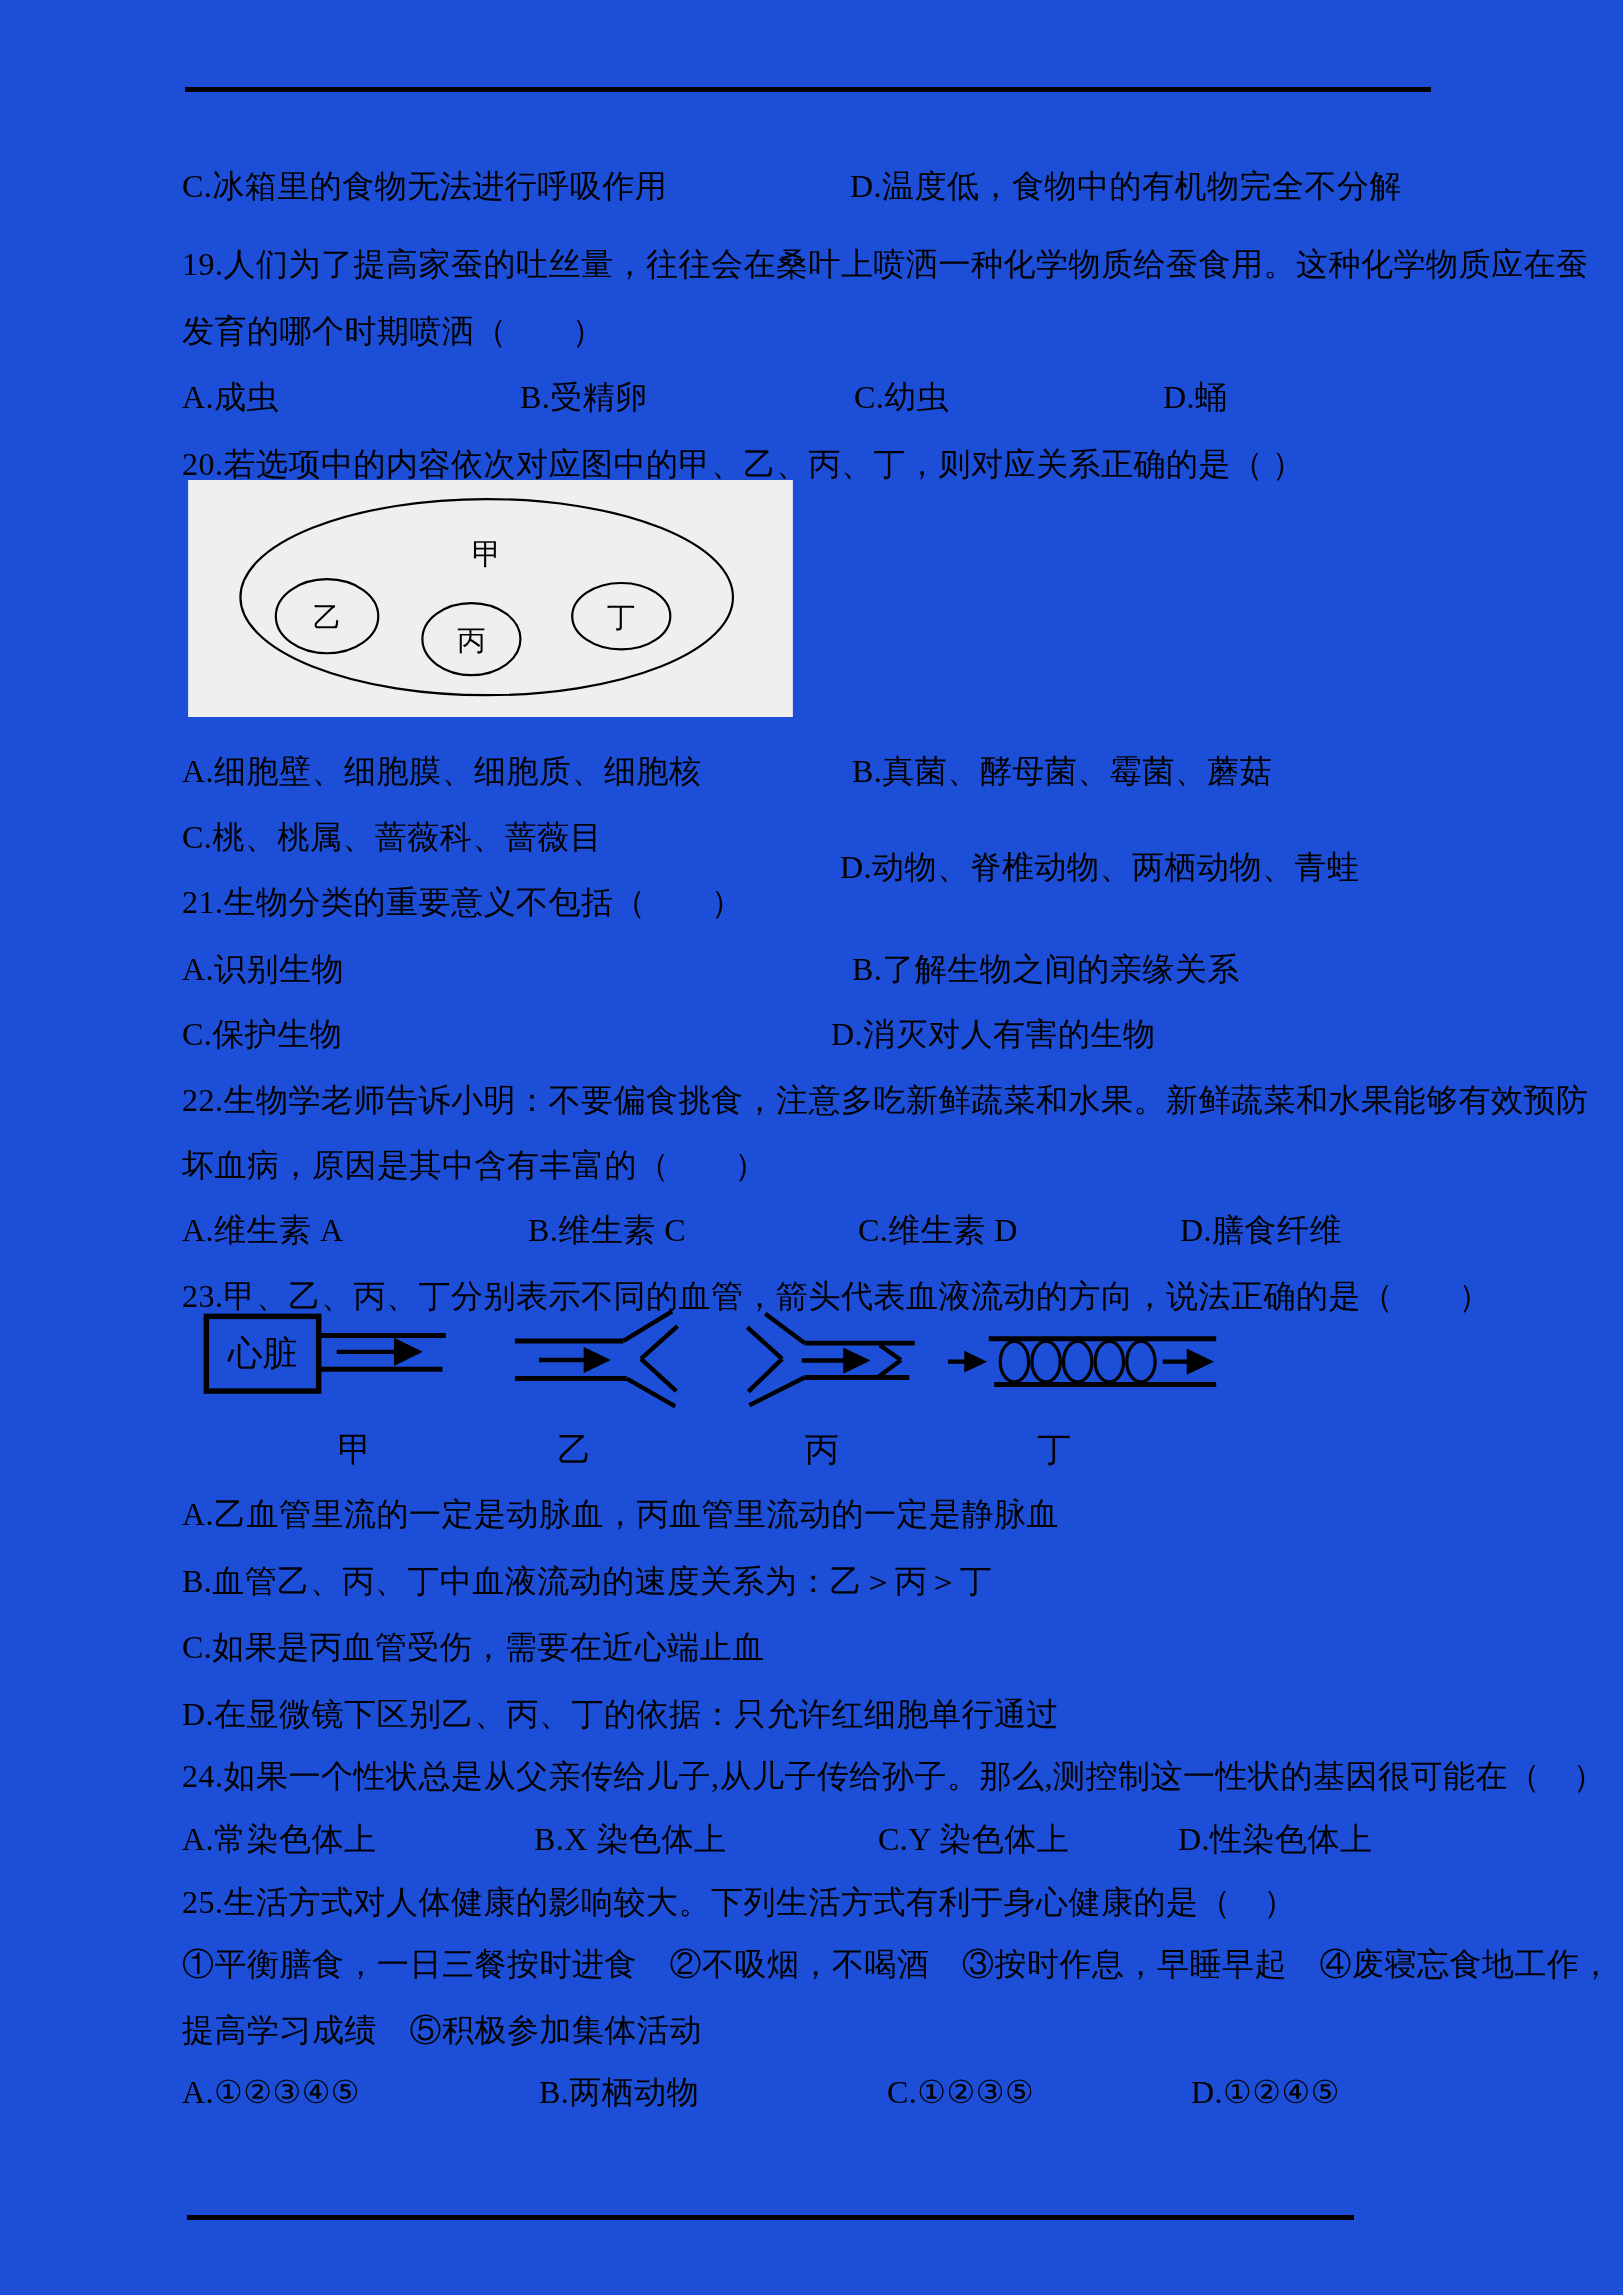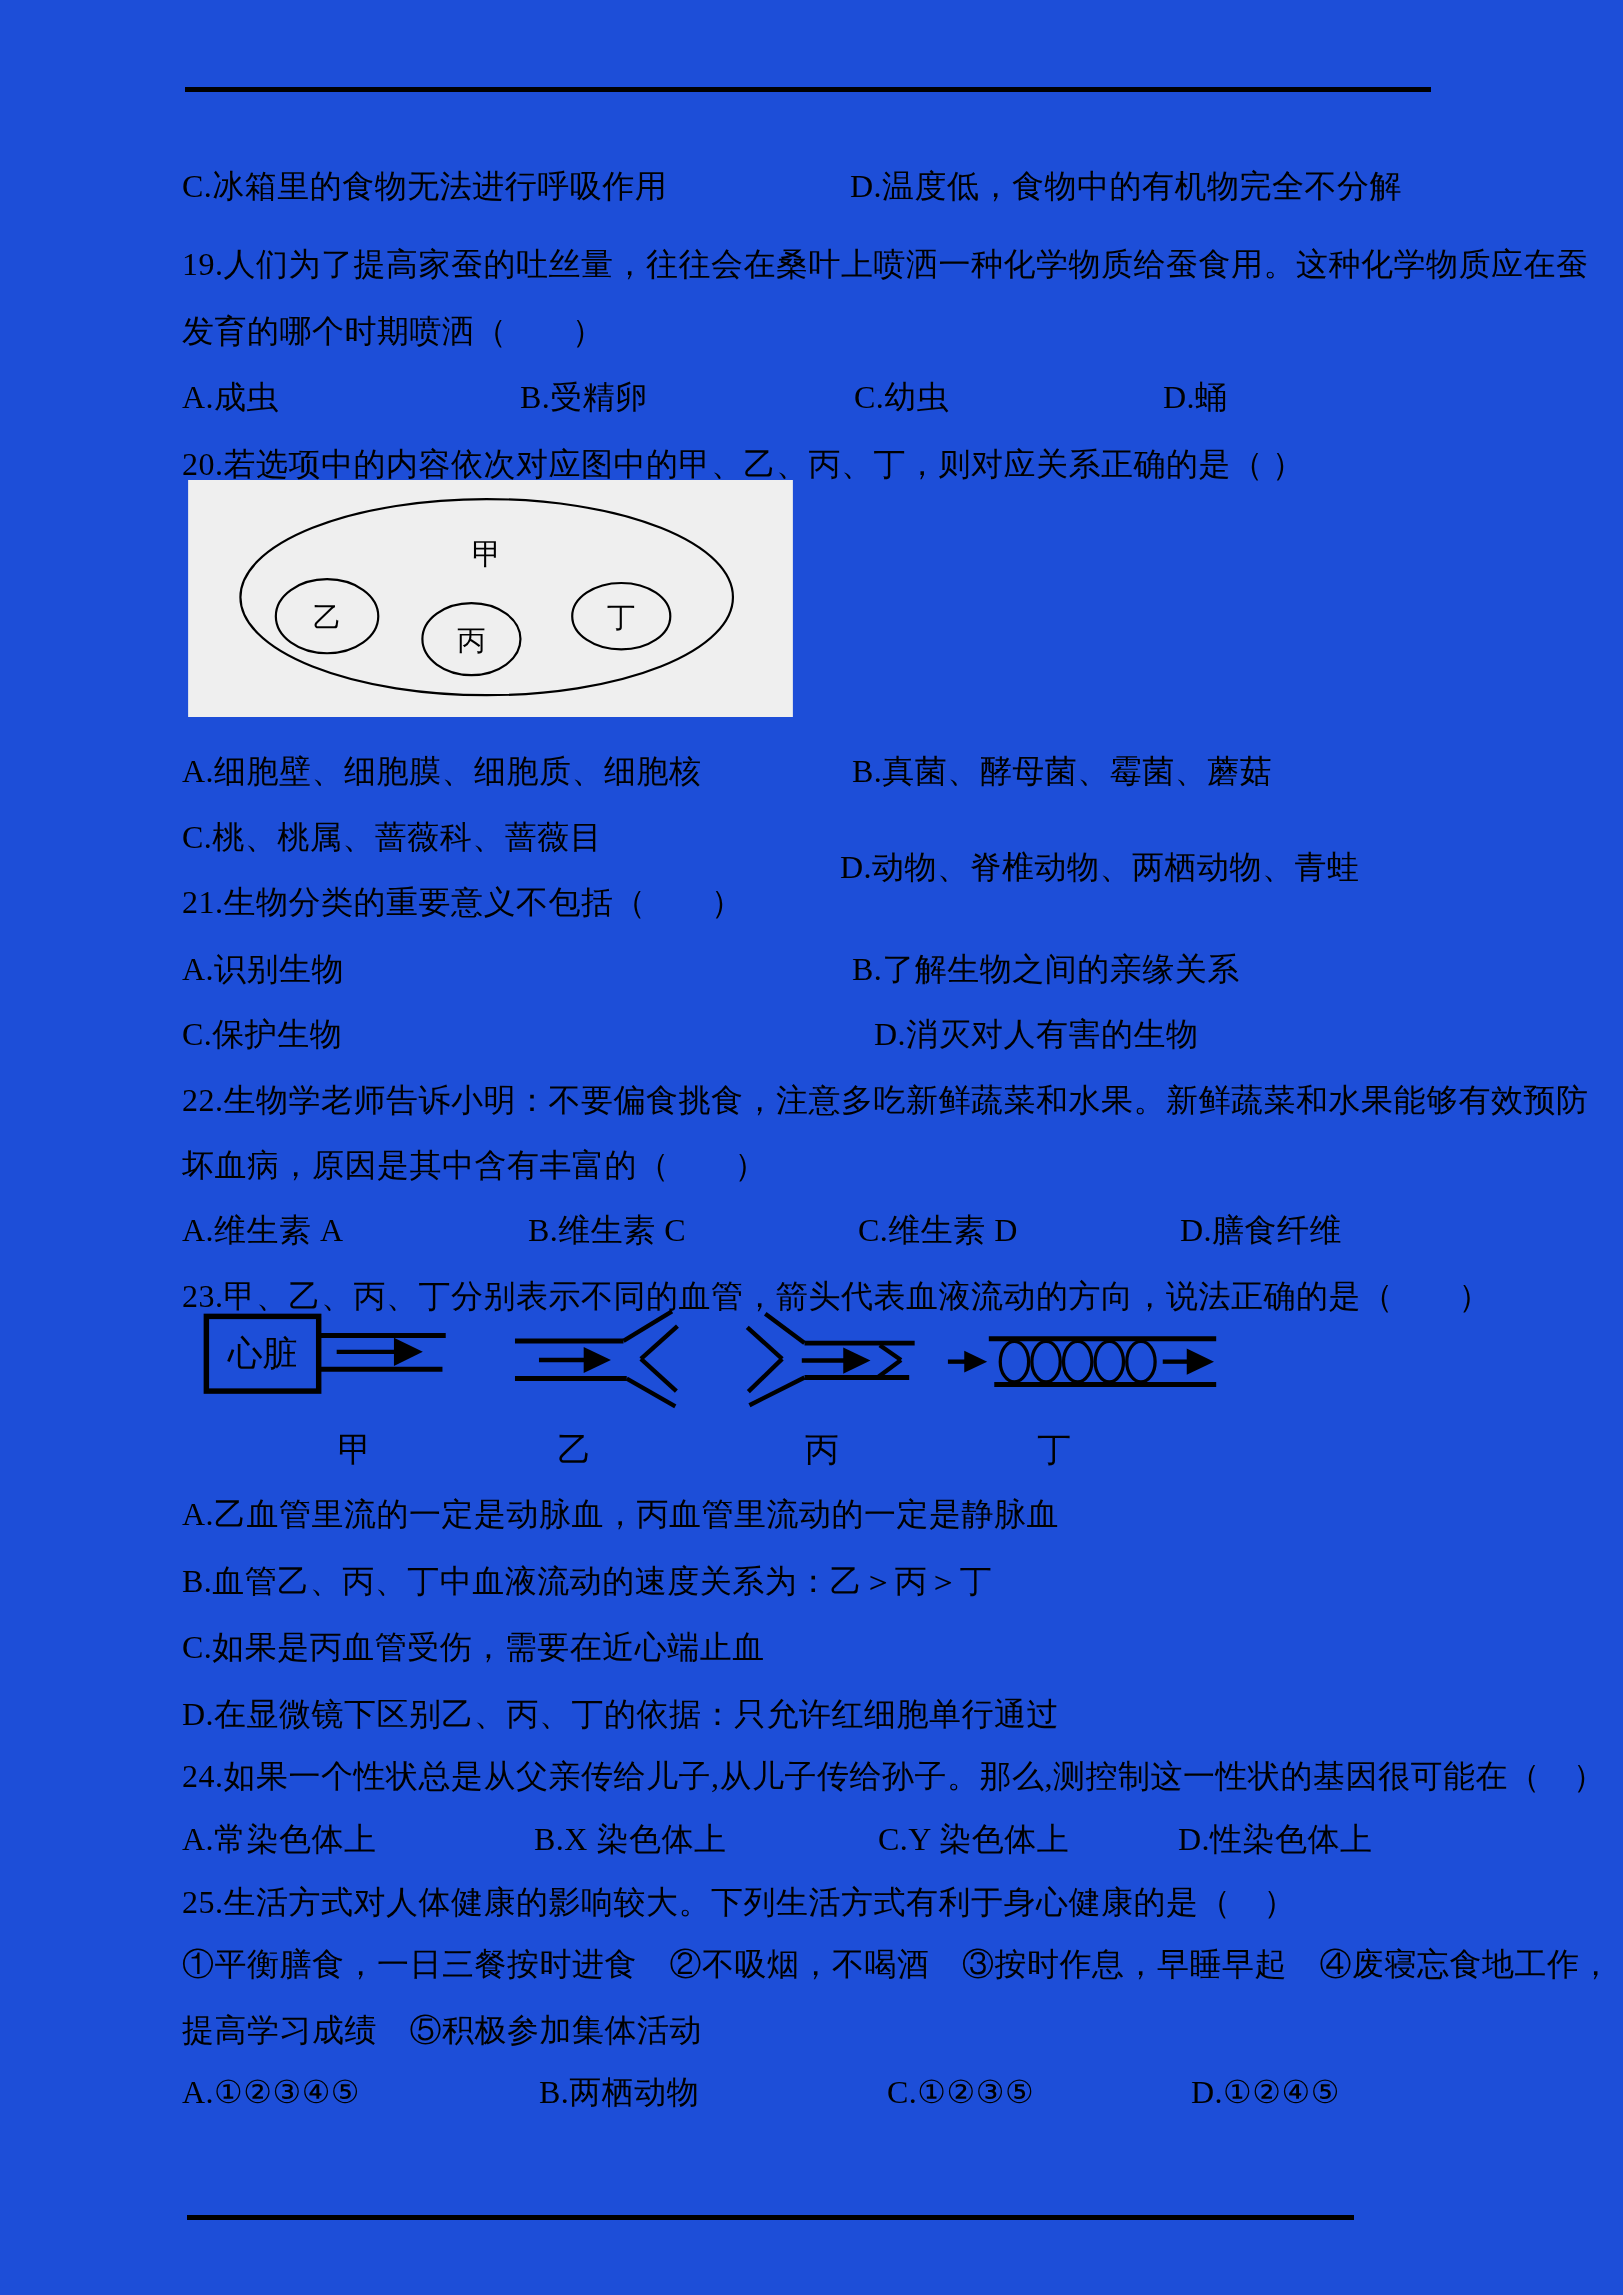--- a/index.html
+++ b/index.html
@@ -69,21 +69,21 @@
     <span class="col" style="left:658px;margin-top:30px;">D.动物、脊椎动物、两栖动物、青蛙</span>
   </div>
 
   <div class="line" style="top:882px;">21.生物分类的重要意义不包括（　　）</div>
   <div class="line" style="top:949px;">
     <span class="col" style="left:0;">A.识别生物</span>
     <span class="col" style="left:670px;">B.了解生物之间的亲缘关系</span>
   </div>
   <div class="line" style="top:1014px;">
     <span class="col" style="left:0;">C.保护生物</span>
-    <span class="col" style="left:692px;">D.消灭对人有害的生物</span>
+    <span class="col" style="left:649px;">D.消灭对人有害的生物</span>
   </div>
 
   <div class="line" style="top:1080px;">22.生物学老师告诉小明：不要偏食挑食，注意多吃新鲜蔬菜和水果。新鲜蔬菜和水果能够有效预防</div>
   <div class="line" style="top:1145px;">坏血病，原因是其中含有丰富的（　　）</div>
   <div class="line" style="top:1210px;">
     <span class="col" style="left:0;">A.维生素 A</span>
     <span class="col" style="left:346px;">B.维生素 C</span>
     <span class="col" style="left:676px;">C.维生素 D</span>
     <span class="col" style="left:998px;">D.膳食纤维</span>
   </div>

